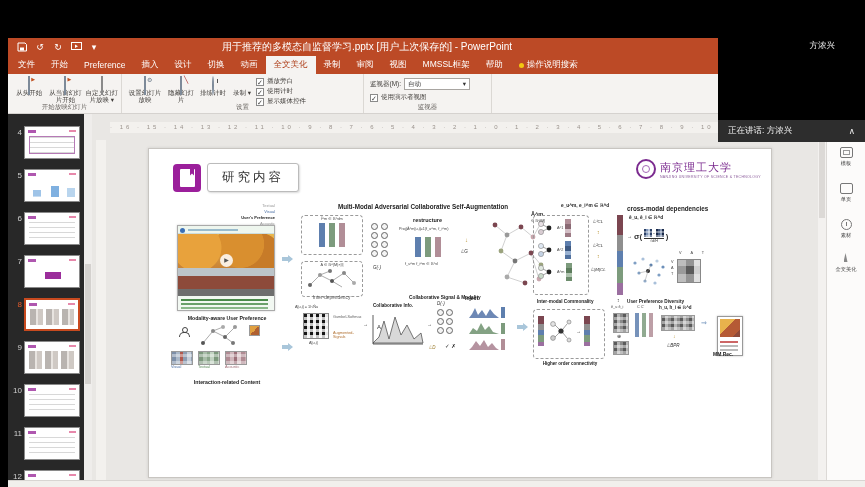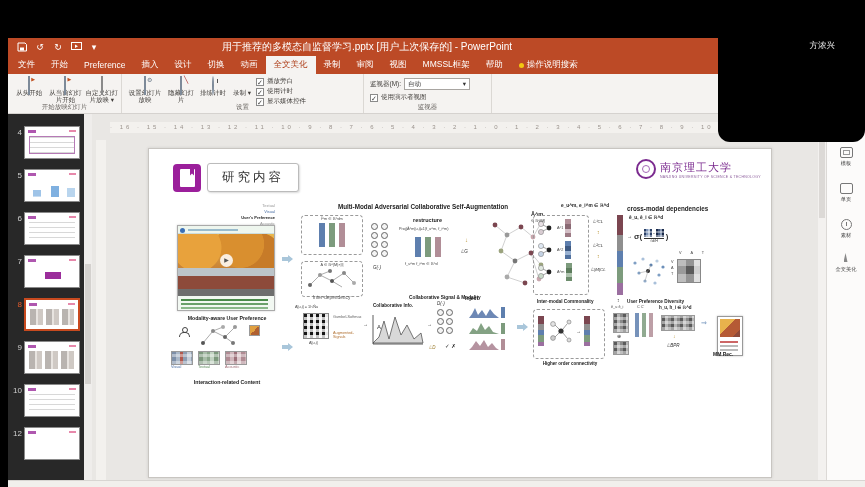--- a/index.html
+++ b/index.html
@@ -371,20 +371,26 @@
             <div class="sketch"></div>
           </div>
       </li>
         <li class="thumb-row">
         <span class="tnum">10</span>
         <div class="tbox">
             <div class="sketch"></div>
           </div>
       </li>
         <li class="thumb-row">
+        <span class="tnum">11</span>
+        <div class="tbox">
+            <div class="sketch"></div>
+          </div>
+      </li>
+        <li class="thumb-row">
         <span class="tnum">12</span>
         <div class="tbox"></div>
       </li>
       </ul>
   </div>
   <div id="panel-scroll">
       <div class="pthumb"></div>
     </div>
 
   <div id="canvas">
@@ -688,15 +694,19 @@
     <div class="sitem" style="top:140px;">
       <div class="sico wand"></div>
       <div class="slbl">全文美化</div>
     </div>
   </div>
 
   <div id="statusbar"></div>
 
   <div id="overlay">
     <div class="pname">方浓兴</div>
+    <div class="pill">
+      <span>正在讲话: 方浓兴</span>
+      <span>∧</span>
+    </div>
   </div>
 
 </div>
 
 </body></html>

